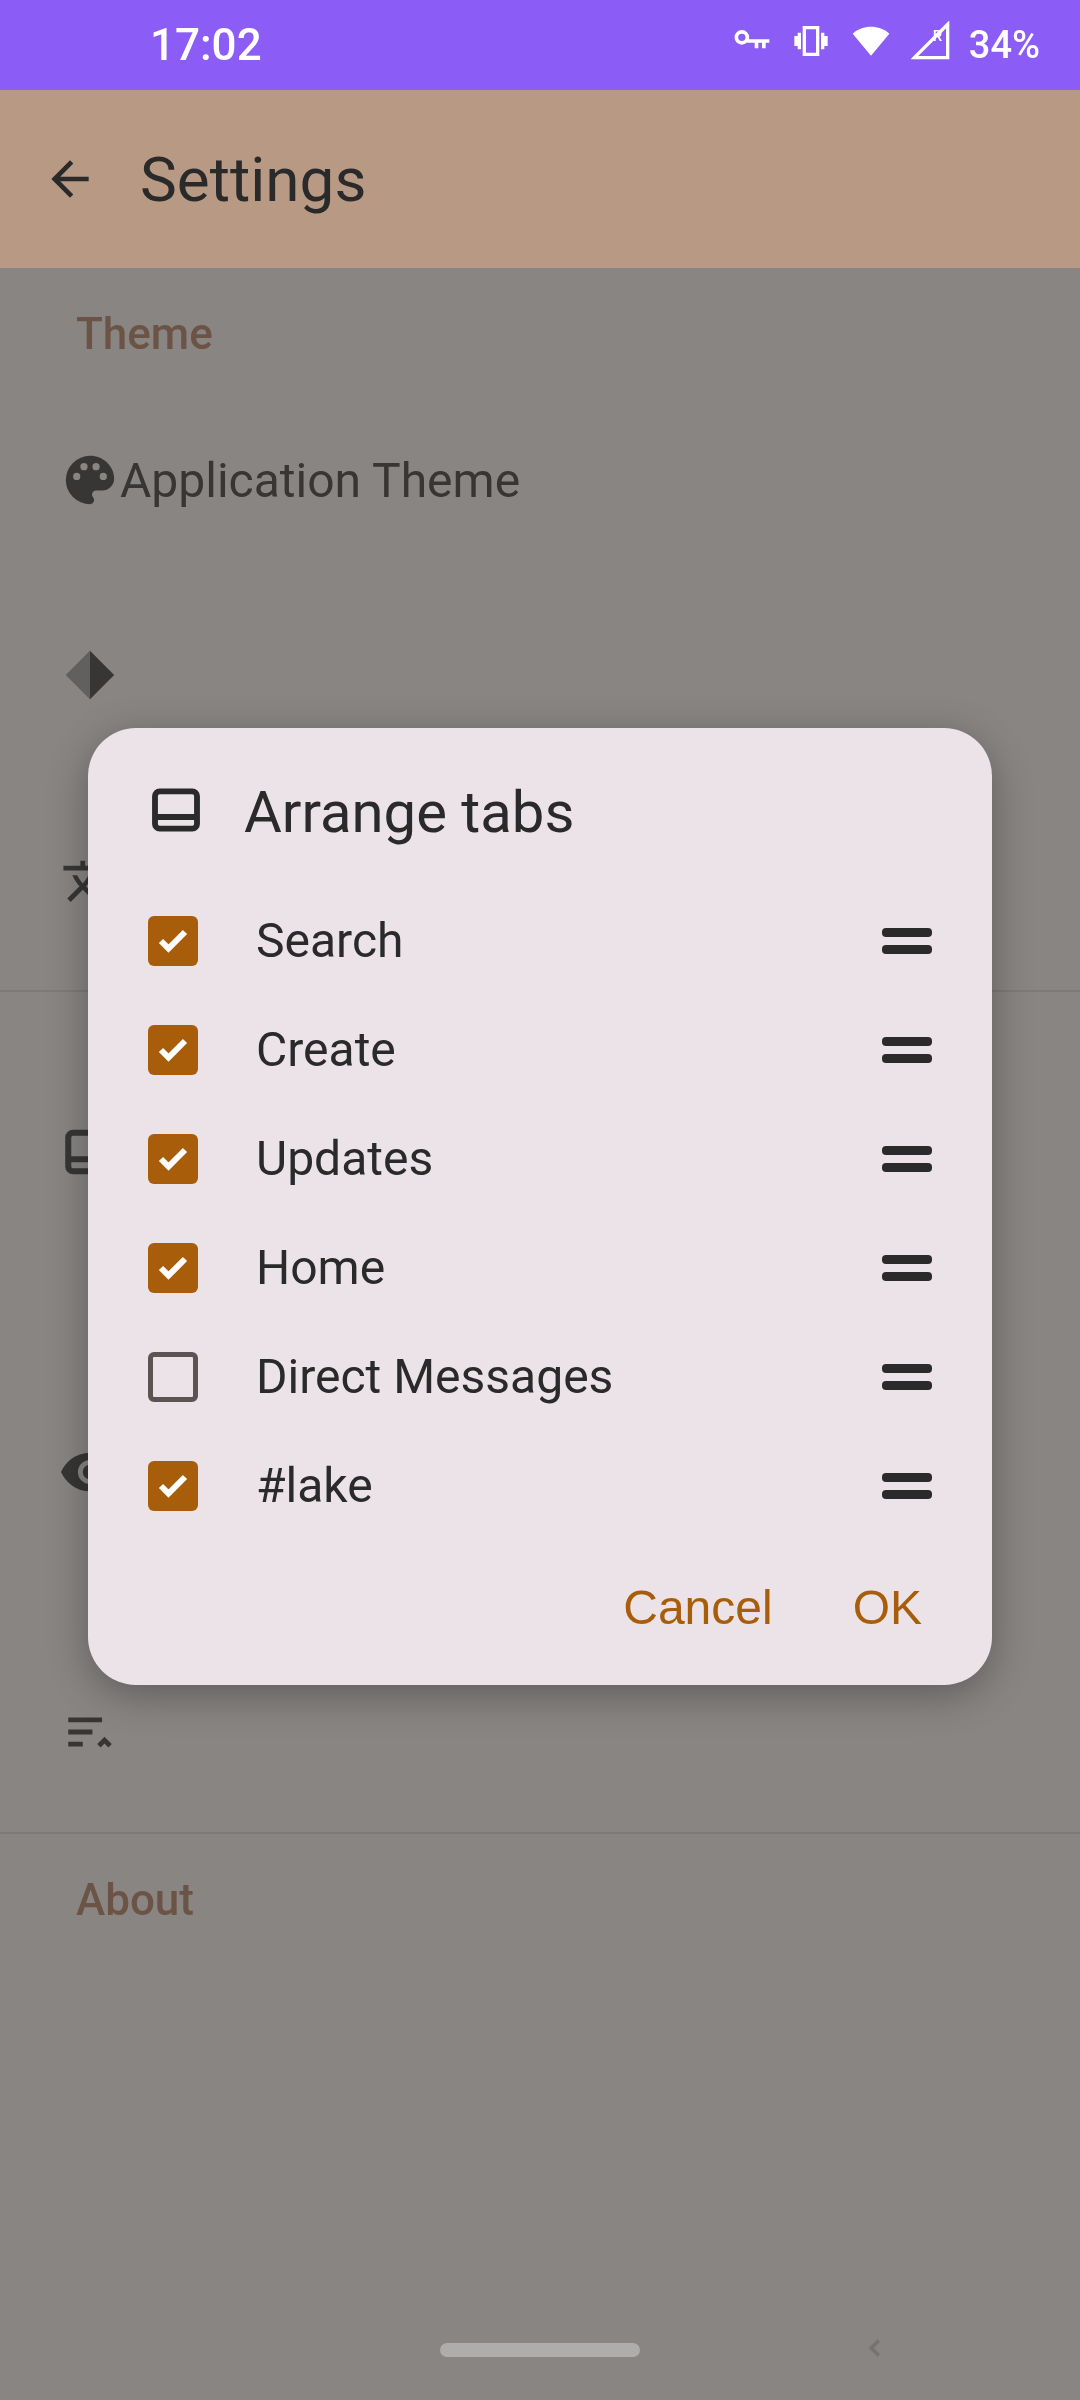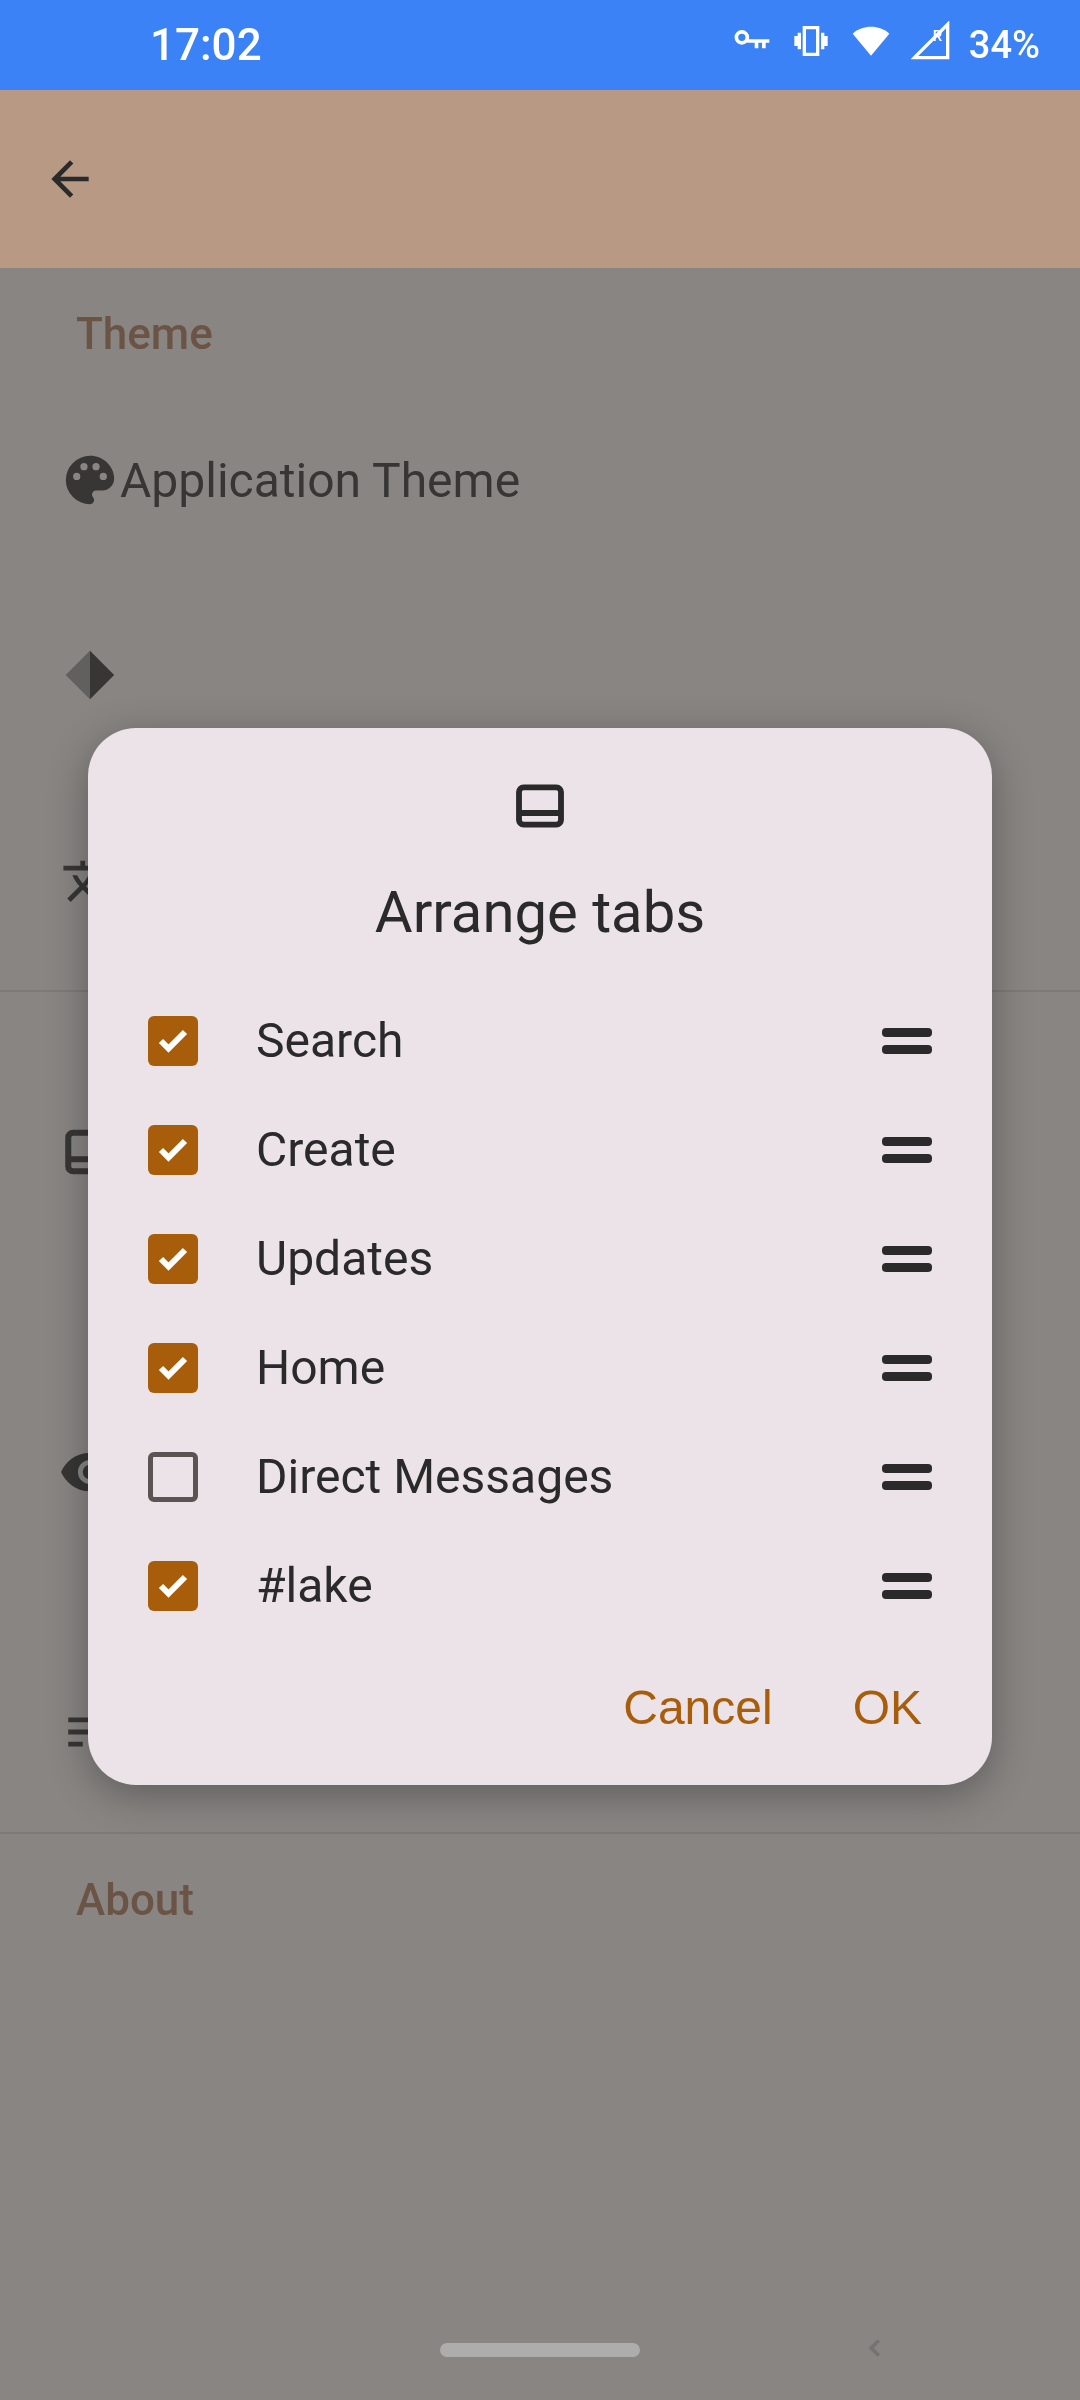--- a/index.html
+++ b/index.html
@@ -6,21 +6,21 @@
     body {
       width: 1080px;
       height: 2400px;
       font-family: -apple-system, BlinkMacSystemFont, 'Segoe UI', Roboto, sans-serif;
       background: #b5b0ad;
       position: relative;
       overflow: hidden;
     }
     .status-bar {
       height: 90px;
-      background: #3b82f6;
+      background: #8b5cf6;
       display: flex;
       align-items: center;
       justify-content: space-between;
       padding: 0 40px;
       color: white;
       font-size: 44px;
       font-weight: 500;
     }
     .status-bar .left { padding-left: 110px; }
     .status-bar .right {
@@ -106,21 +106,20 @@
       border-radius: 48px;
       z-index: 10;
       padding: 50px 0 30px 0;
       box-shadow: 0 10px 40px rgba(0,0,0,0.3);
     }
     .dialog-header {
       display: flex;
       align-items: center;
       gap: 40px;
       padding: 0 60px 40px 60px;
-      flex-direction: column;
     }
     .dialog-title {
       font-size: 58px;
       color: #2a2a2a;
       font-weight: 400;
     }
     .dialog-items {
       display: flex;
       flex-direction: column;
     }
@@ -228,20 +227,21 @@
     <span>34%</span>
   </div>
 </div>
 
 <div class="app-bar">
   <div class="back-arrow">
     <svg width="56" height="56" viewBox="0 0 24 24" fill="#2a2a2a">
         <path d="M20 11H7.83l5.59-5.59L12 4l-8 8 8 8 1.41-1.41L7.83 13H20z"></path>
       </svg>
   </div>
+  <div class="app-title">Settings</div>
 </div>
 
 <div class="content">
   <div class="section-header">Theme</div>
 
   <div class="setting-row">
     <div class="setting-icon">
       <svg width="58" height="58" viewBox="0 0 24 24" fill="#2a2a2a">
           <path d="M12 2a10 10 0 0 0 0 20c.94 0 1.7-.76 1.7-1.7 0-.44-.17-.84-.44-1.14-.26-.29-.43-.68-.43-1.11 0-.94.76-1.7 1.7-1.7H17a5 5 0 0 0 5-5c0-5-4.5-9.35-10-9.35zM6.5 12a1.5 1.5 0 1 1 0-3 1.5 1.5 0 0 1 0 3zm3-4a1.5 1.5 0 1 1 0-3 1.5 1.5 0 0 1 0 3zm5 0a1.5 1.5 0 1 1 0-3 1.5 1.5 0 0 1 0 3zm3 4a1.5 1.5 0 1 1 0-3 1.5 1.5 0 0 1 0 3z"></path>
         </svg>

